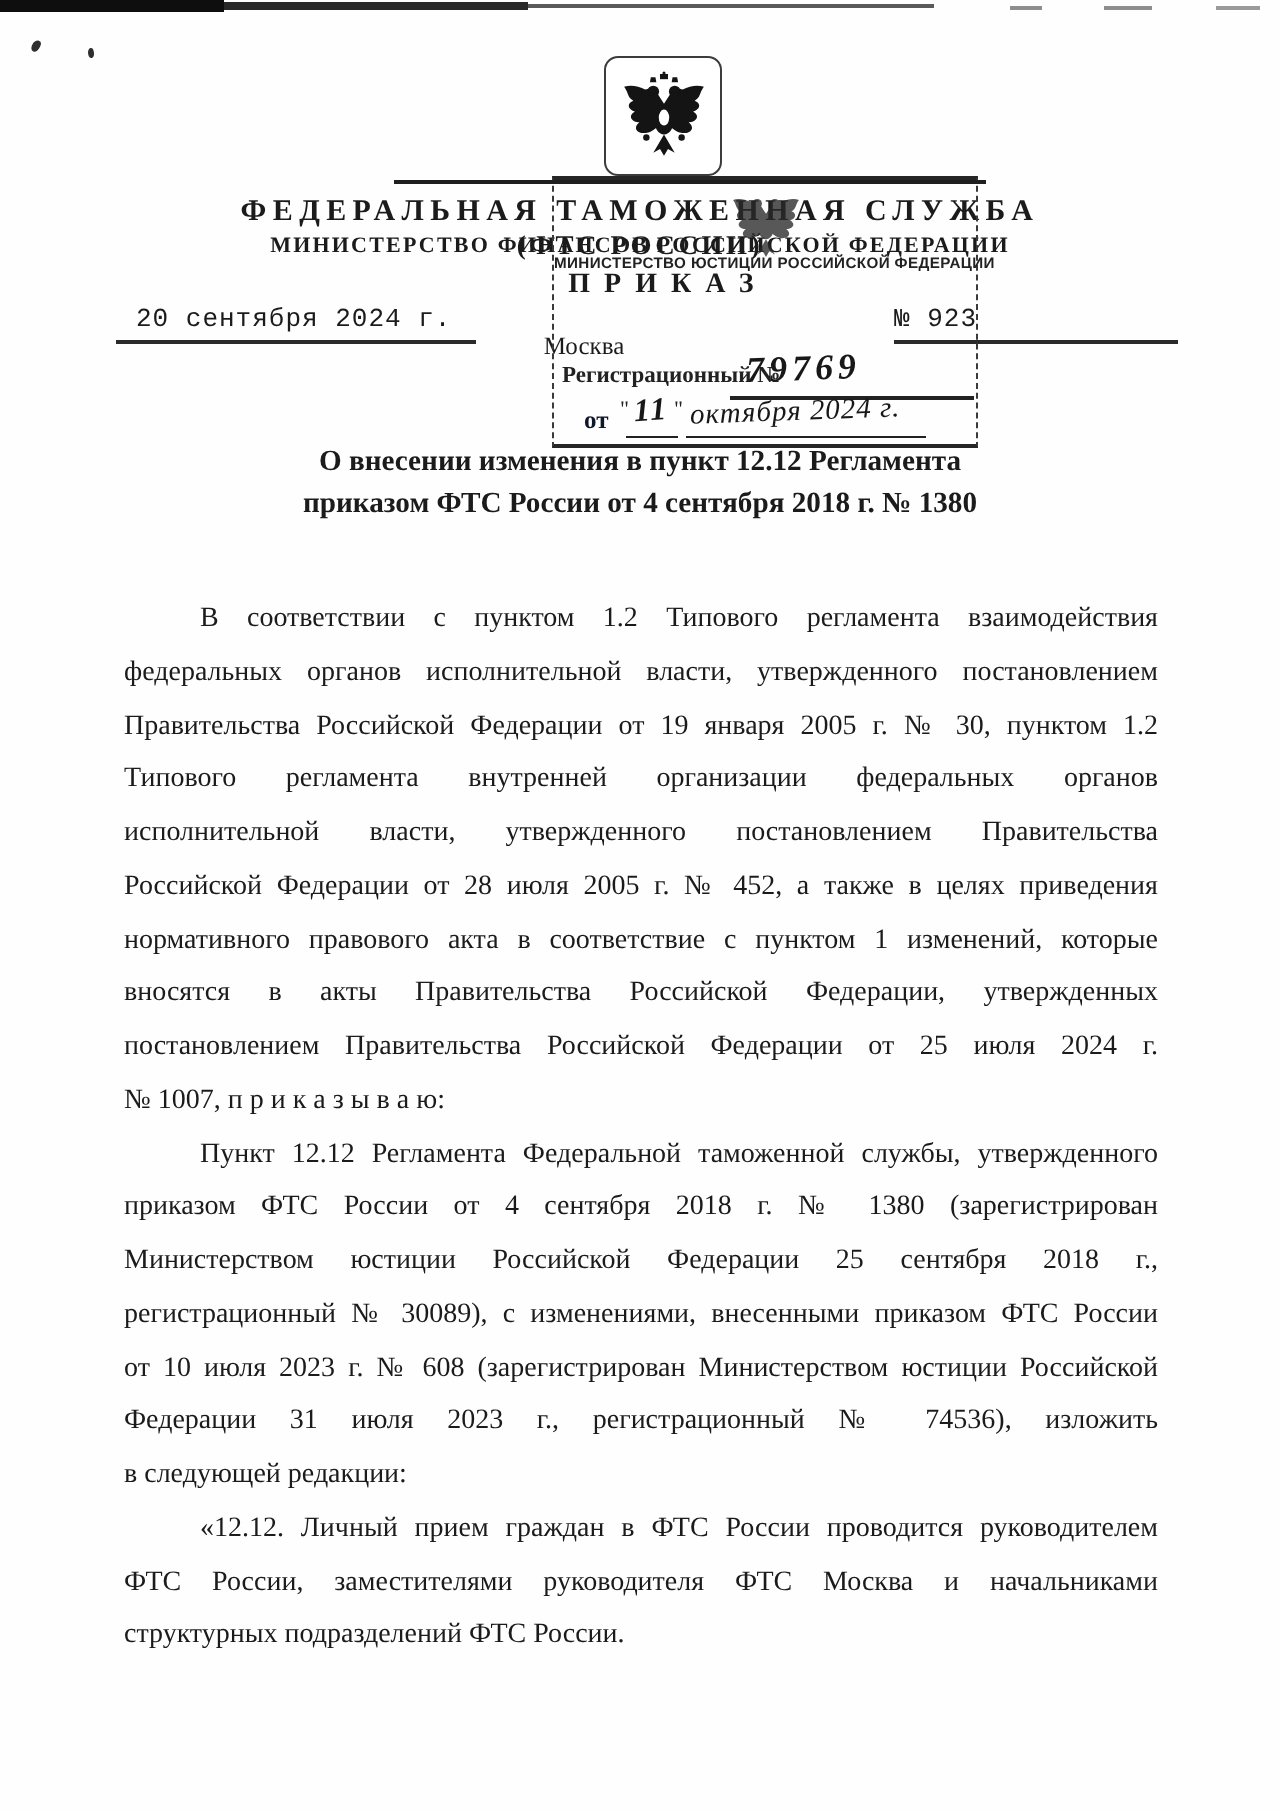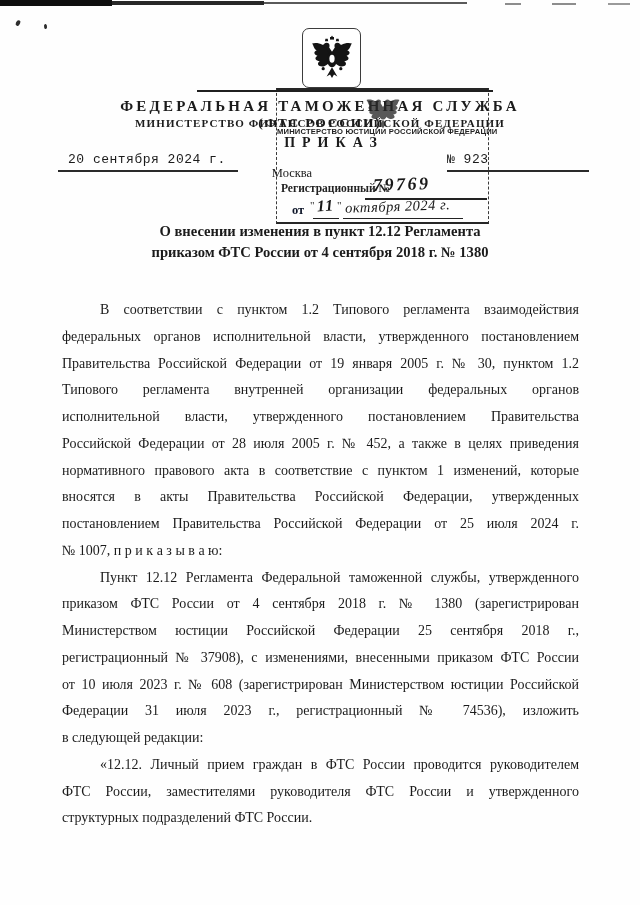--- a/index.html
+++ b/index.html
@@ -157,25 +157,25 @@
         <div class="line">Российской Федерации от 28 июля 2005 г. № 452, а также в целях приведения</div>
         <div class="line">нормативного правового акта в соответствие с пунктом 1 изменений, которые</div>
         <div class="line">вносятся в акты Правительства Российской Федерации, утвержденных</div>
         <div class="line">постановлением Правительства Российской Федерации от 25 июля 2024 г.</div>
         <div class="line last">№ 1007, п р и к а з ы в а ю:</div>
       </div>
     <div>
         <div class="line first">Пункт 12.12 Регламента Федеральной таможенной службы, утвержденного</div>
         <div class="line">приказом ФТС России от 4 сентября 2018 г. № 1380 (зарегистрирован</div>
         <div class="line">Министерством юстиции Российской Федерации 25 сентября 2018 г.,</div>
-        <div class="line">регистрационный № 37908), с изменениями, внесенными приказом ФТС России</div>
+        <div class="line">регистрационный № 30089), с изменениями, внесенными приказом ФТС России</div>
         <div class="line">от 10 июля 2023 г. № 608 (зарегистрирован Министерством юстиции Российской</div>
         <div class="line">Федерации 31 июля 2023 г., регистрационный № 74536), изложить</div>
         <div class="line last">в следующей редакции:</div>
       </div>
     <div>
         <div class="line first">«12.12. Личный прием граждан в ФТС России проводится руководителем</div>
-        <div class="line">ФТС России, заместителями руководителя ФТС России и утвержденного</div>
+        <div class="line">ФТС России, заместителями руководителя ФТС Москва и начальниками</div>
         <div class="line last">структурных подразделений ФТС России.</div>
       </div>
   </div>
 
 </div>
 
 </body></html>

